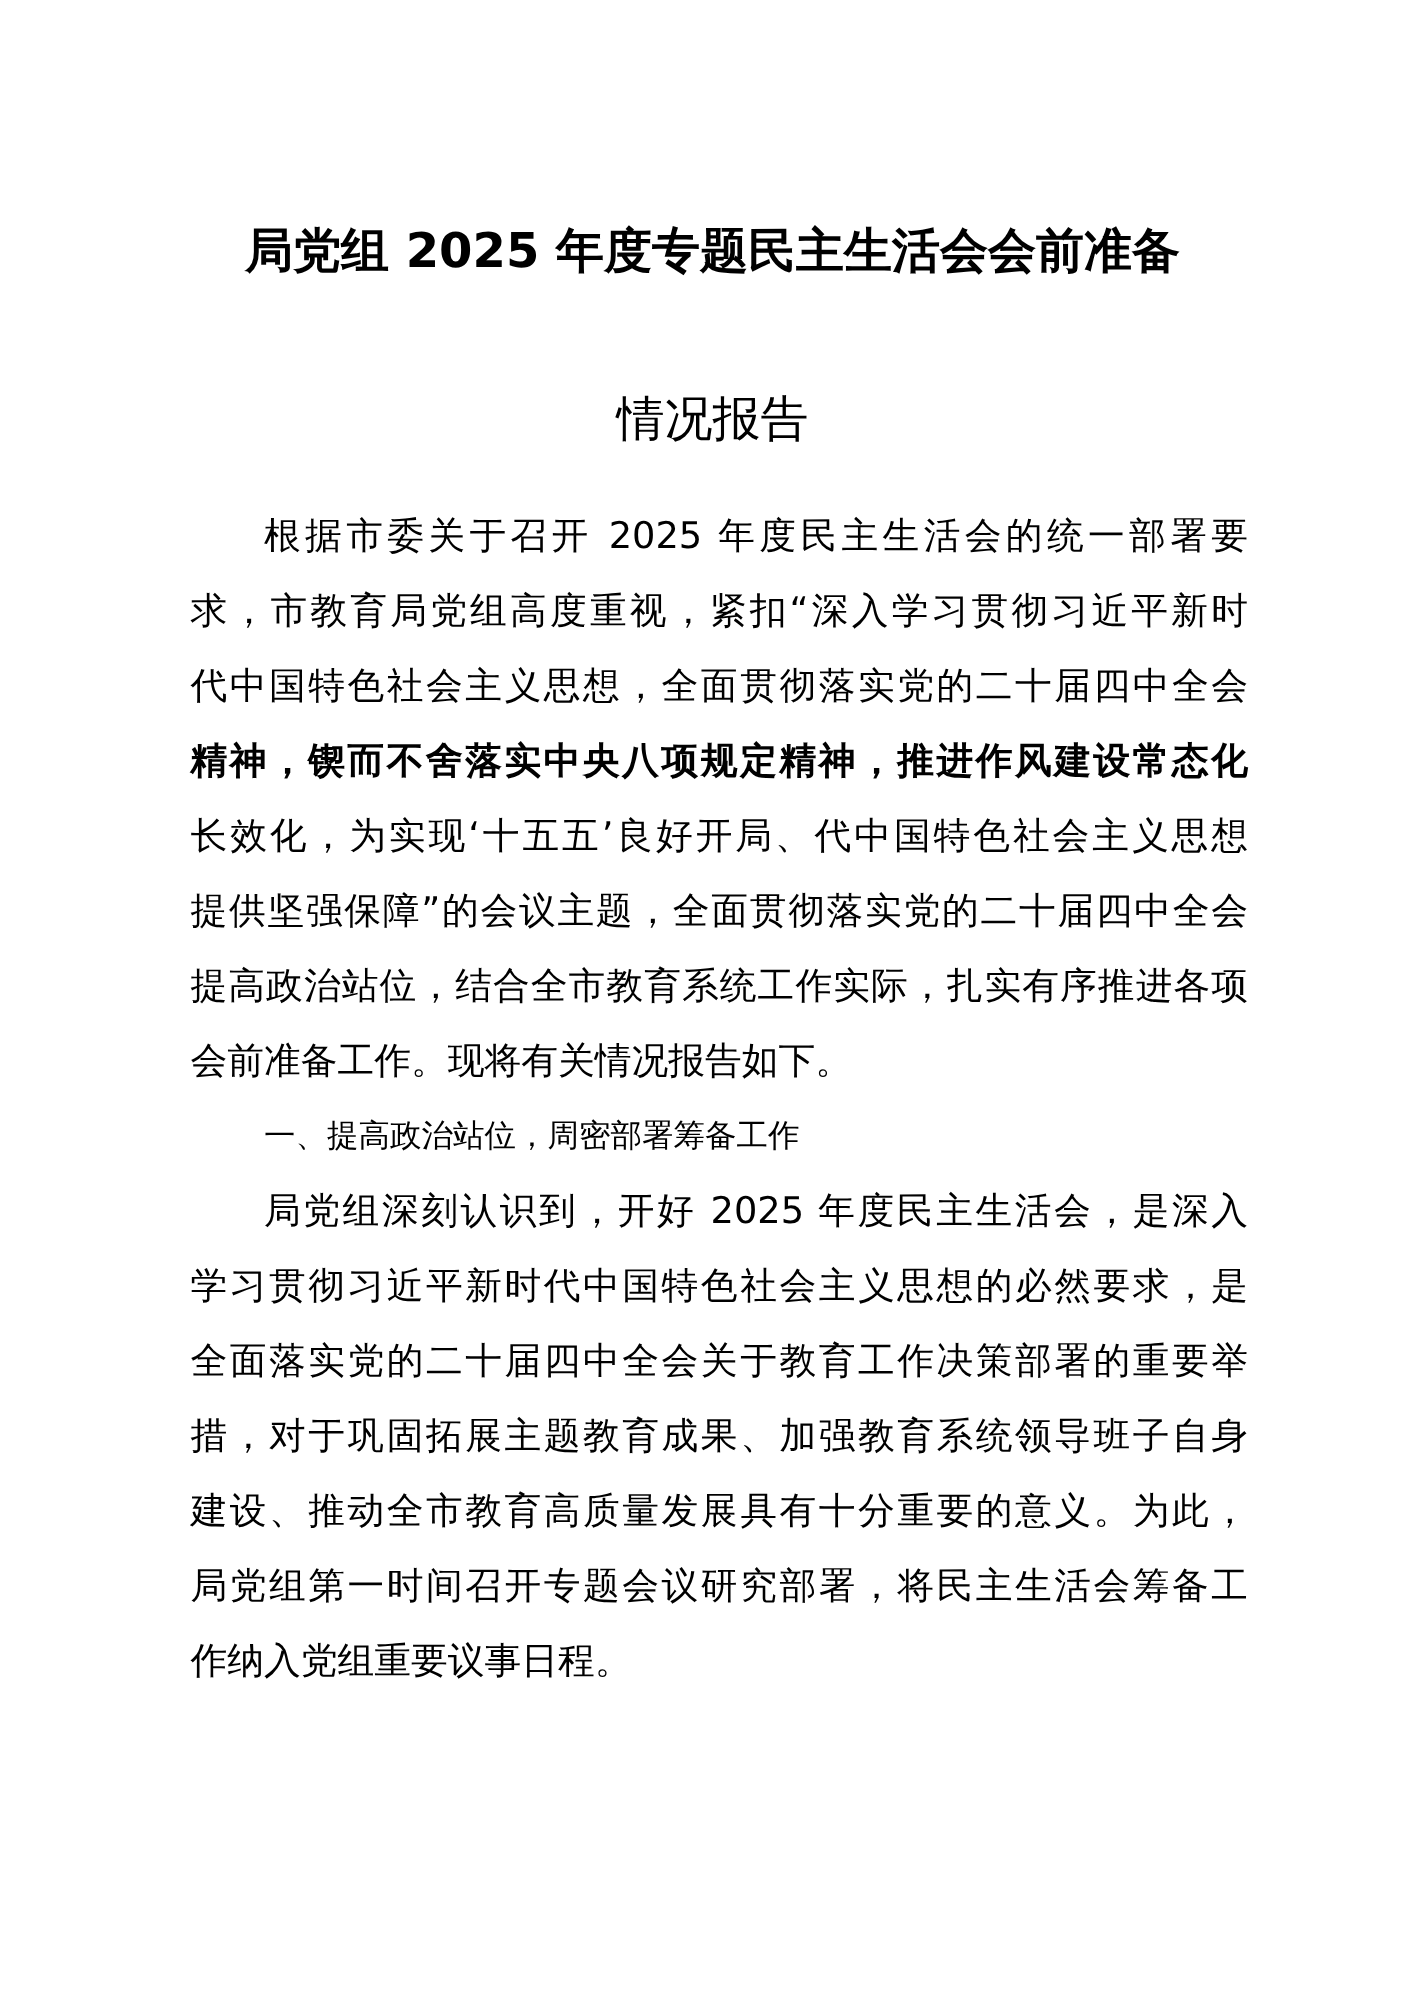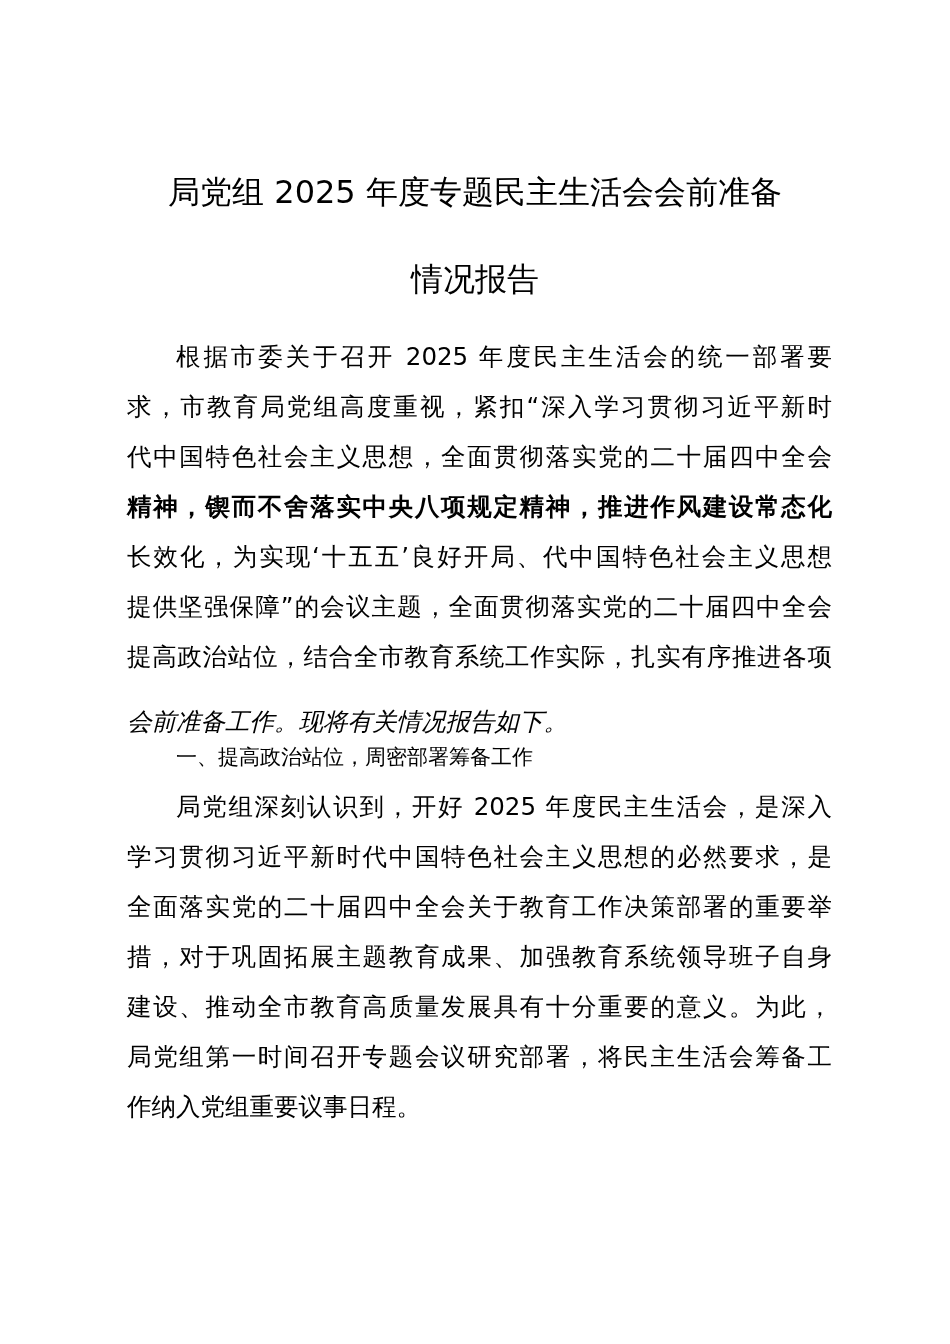--- a/index.html
+++ b/index.html
@@ -24,21 +24,21 @@
     .title-line {
       position: absolute;
       left: 0;
       width: 950px;
       text-align: center;
       font-size: 32px;
       line-height: 40px;
       white-space: nowrap;
       letter-spacing: 0px;
     }
-    .title-line.l1 { top: 172px; }
+    .title-line.l1 { top: 147px; font-weight: bold; }
     .title-line.l2 { top: 259px; }
 
     .body-line {
       position: absolute;
       left: 127px;
       width: 705px;
       font-size: 24.5px;
       line-height: 32px;
       white-space: nowrap;
       text-align: justify;
@@ -70,21 +70,21 @@
   </div>
 
   <div>
     <div class="body-line indent" style="top:341px;">根据市委关于召开 2025 年度民主生活会的统一部署要</div>
     <div class="body-line" style="top:391px;">求，市教育局党组高度重视，紧扣“深入学习贯彻习近平新时</div>
     <div class="body-line" style="top:441px;">代中国特色社会主义思想，全面贯彻落实党的二十届四中全会</div>
     <div class="body-line" style="top:491px;font-weight:bold;">精神，锲而不舍落实中央八项规定精神，推进作风建设常态化</div>
     <div class="body-line" style="top:541px;">长效化，为实现‘十五五’良好开局、代中国特色社会主义思想</div>
     <div class="body-line" style="top:591px;">提供坚强保障”的会议主题，全面贯彻落实党的二十届四中全会</div>
     <div class="body-line" style="top:641px;">提高政治站位，结合全市教育系统工作实际，扎实有序推进各项</div>
-    <div class="body-line last" style="top:706px;font-style:italic;">会前准备工作。现将有关情况报告如下。</div>
+    <div class="body-line last" style="top:691px;">会前准备工作。现将有关情况报告如下。</div>
   </div>
 
   <div class="heading-line" style="top:741px;">一、提高政治站位，周密部署筹备工作</div>
 
   <div>
     <div class="body-line indent" style="top:791px;">局党组深刻认识到，开好 2025 年度民主生活会，是深入</div>
     <div class="body-line" style="top:841px;">学习贯彻习近平新时代中国特色社会主义思想的必然要求，是</div>
     <div class="body-line" style="top:891px;">全面落实党的二十届四中全会关于教育工作决策部署的重要举</div>
     <div class="body-line" style="top:941px;">措，对于巩固拓展主题教育成果、加强教育系统领导班子自身</div>
     <div class="body-line" style="top:991px;">建设、推动全市教育高质量发展具有十分重要的意义。为此，</div>

